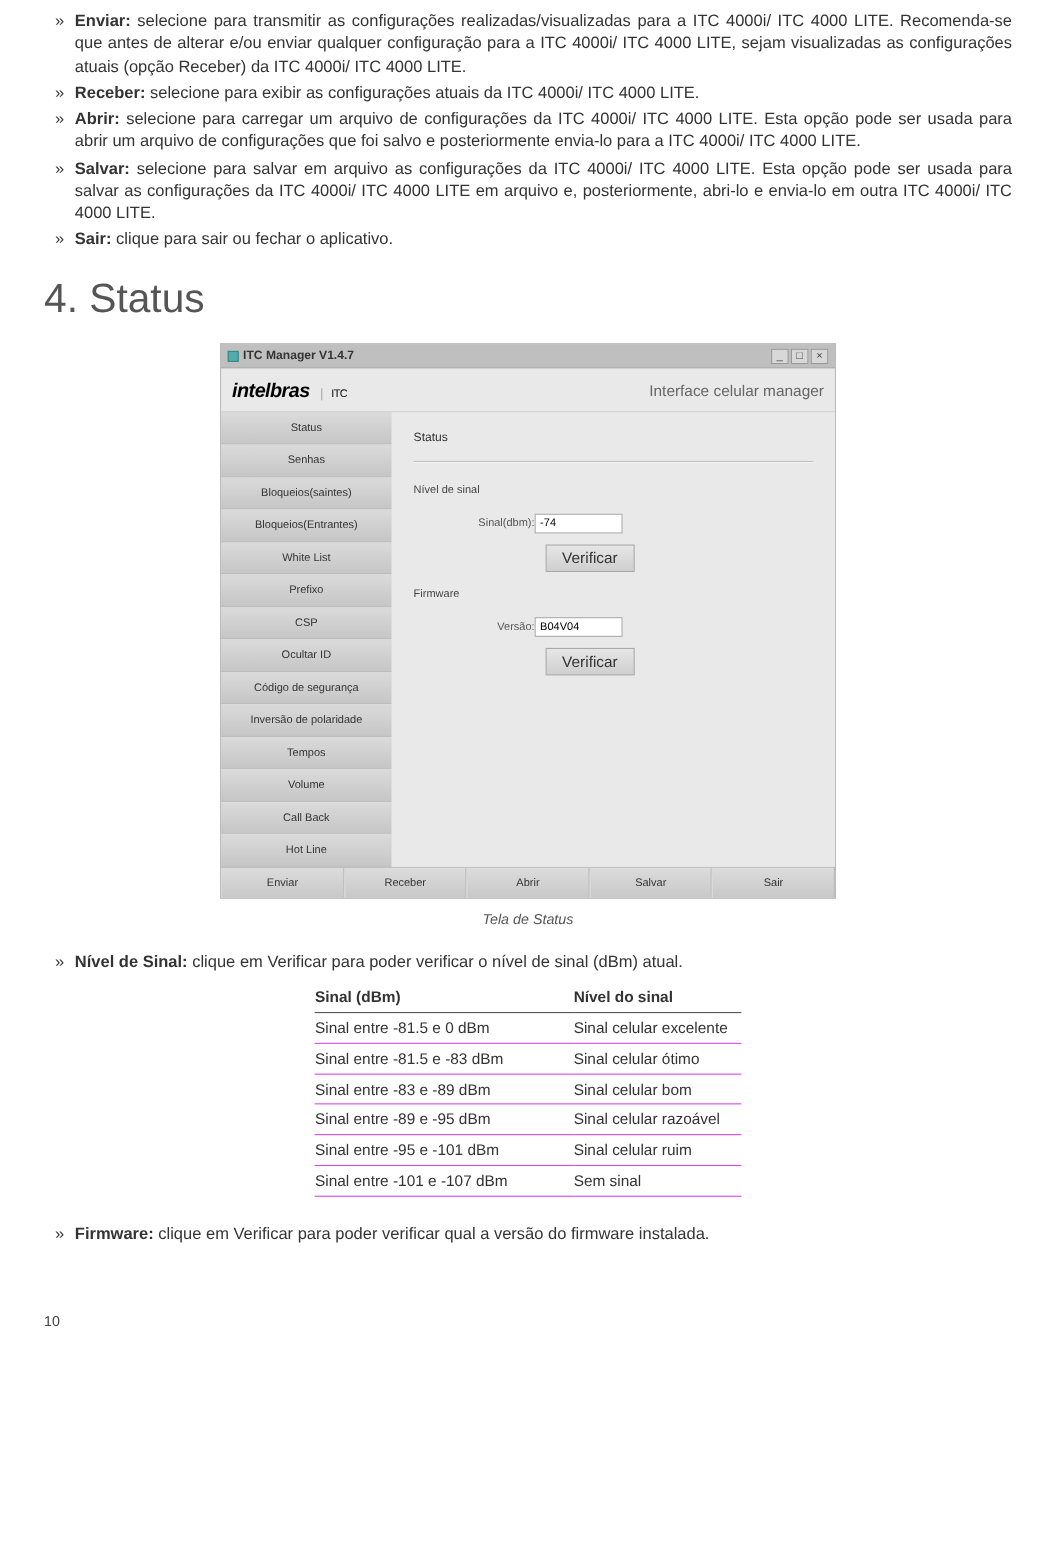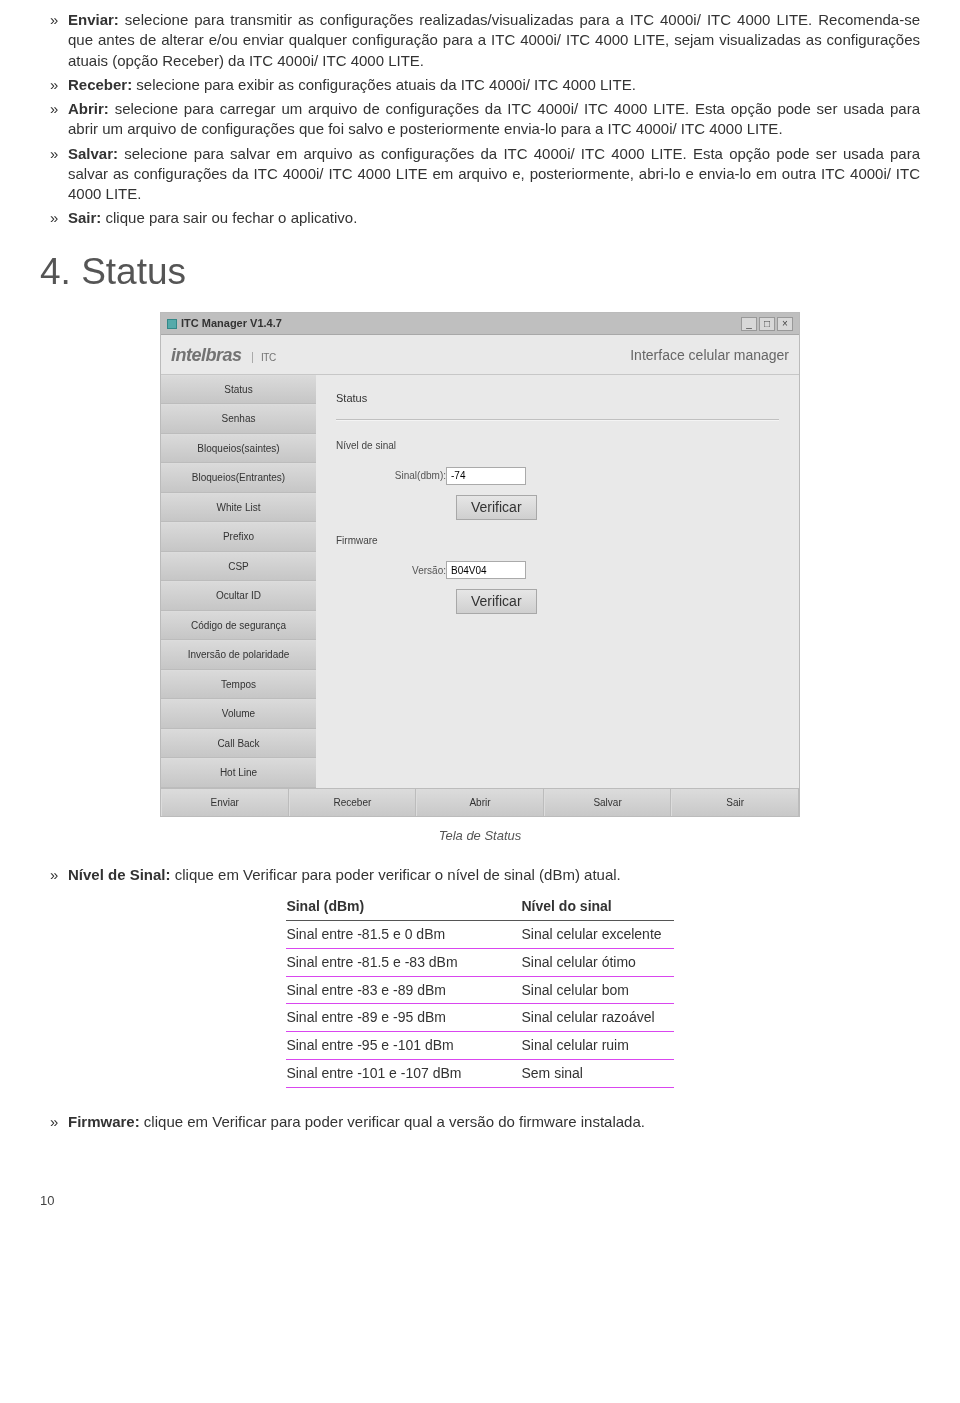--- a/index.html
+++ b/index.html
@@ -24,21 +24,21 @@
   }
   .bullets li .term { font-weight: 700; }
   h2.section {
     font-size: 37px;
     font-weight: 400;
     color: #555;
     margin: 18px 0 14px 0;
   }
   
   .app {
-    width: 640px;
+    width: 560px;
     margin: 16px auto 10px auto;
     border: 1px solid #bbb;
     background: #d0d0d0;
     font-family: Tahoma, Arial, sans-serif;
     font-size: 11px;
     color: #333;
   }
   .titlebar {
     background: #bfbfbf;
     border-bottom: 1px solid #a8a8a8;
@@ -58,21 +58,21 @@
     background: #e9e9e9;
     padding: 8px 10px 6px 10px;
     display: flex; align-items: center; justify-content: space-between;
     border-bottom: 1px solid #c7c7c7;
   }
   .logo {
     font-family: Arial, sans-serif;
     font-weight: 900;
     font-style: italic;
     font-size: 18px;
-    color: #737373;
+    color: #000000;
     letter-spacing: -0.5px;
   }
   .logo .sub { font-size: 10px; font-weight: 400; font-style: normal; margin-left: 6px; border-left: 1px solid #aaa; padding-left: 8px; }
   .header .tag { font-size: 14px; color: #666; }
   .body {
     display: flex;
     background: #e9e9e9;
   }
   .sidebar {
     width: 155px;

